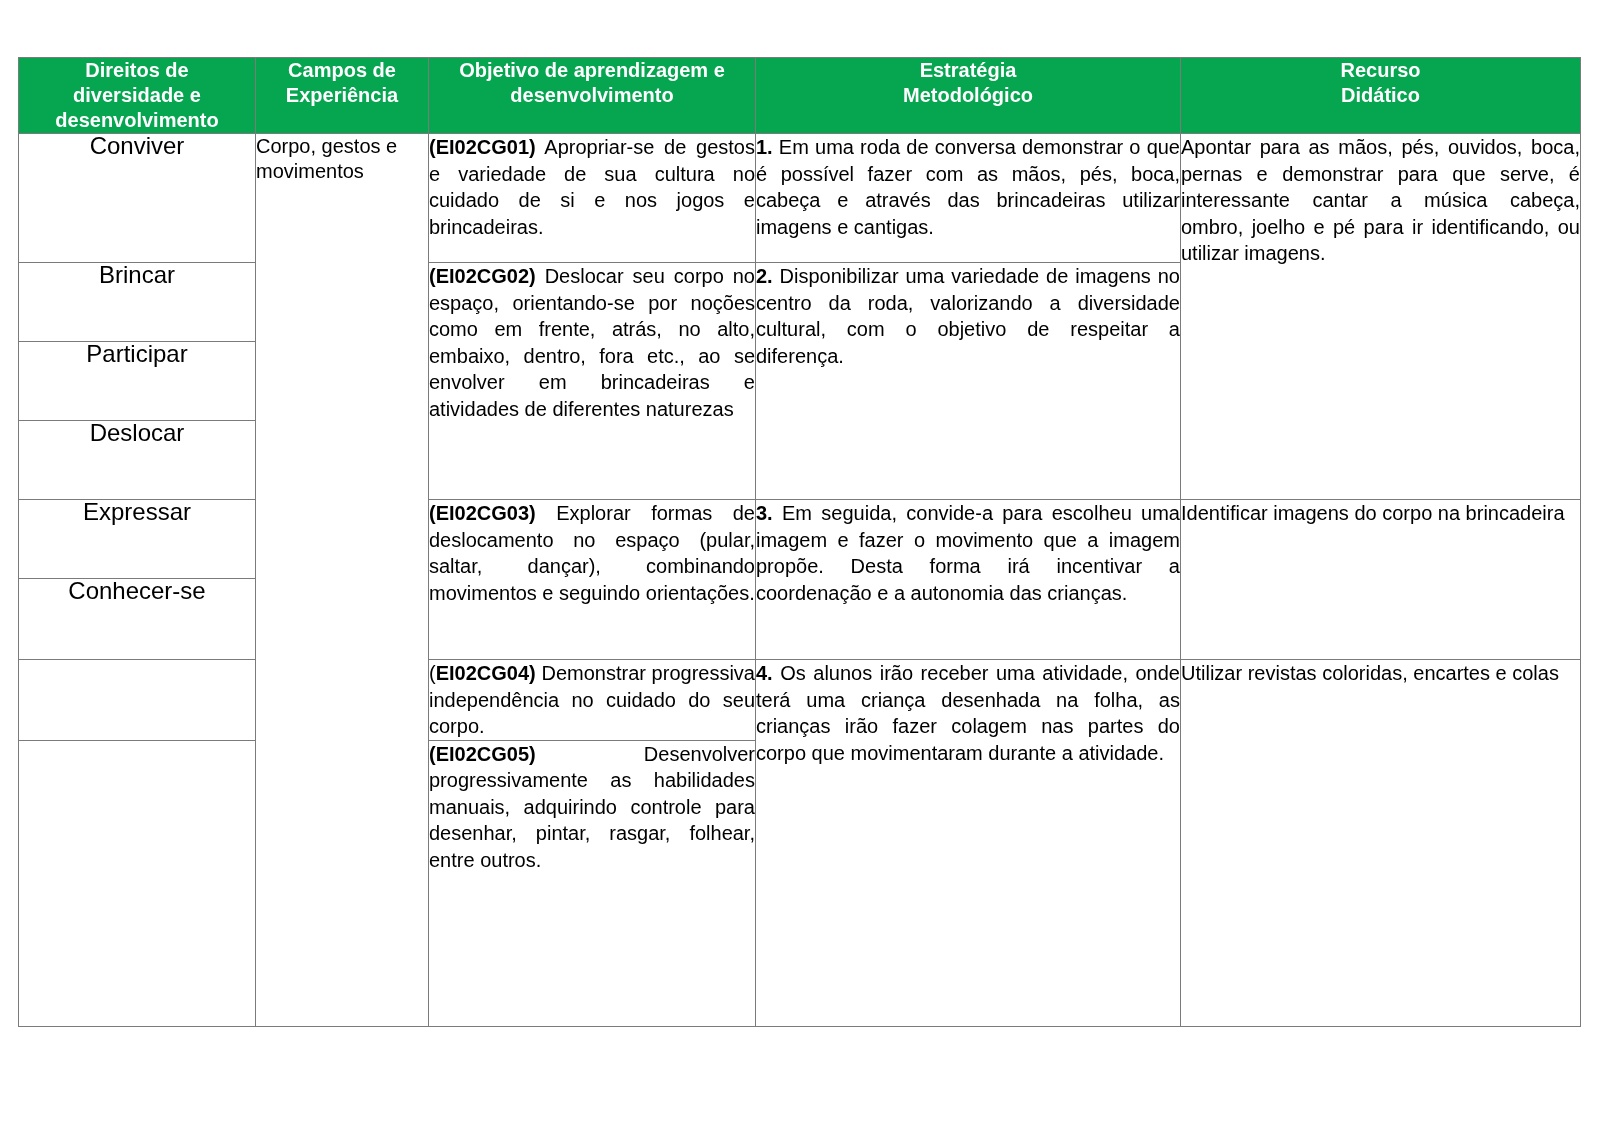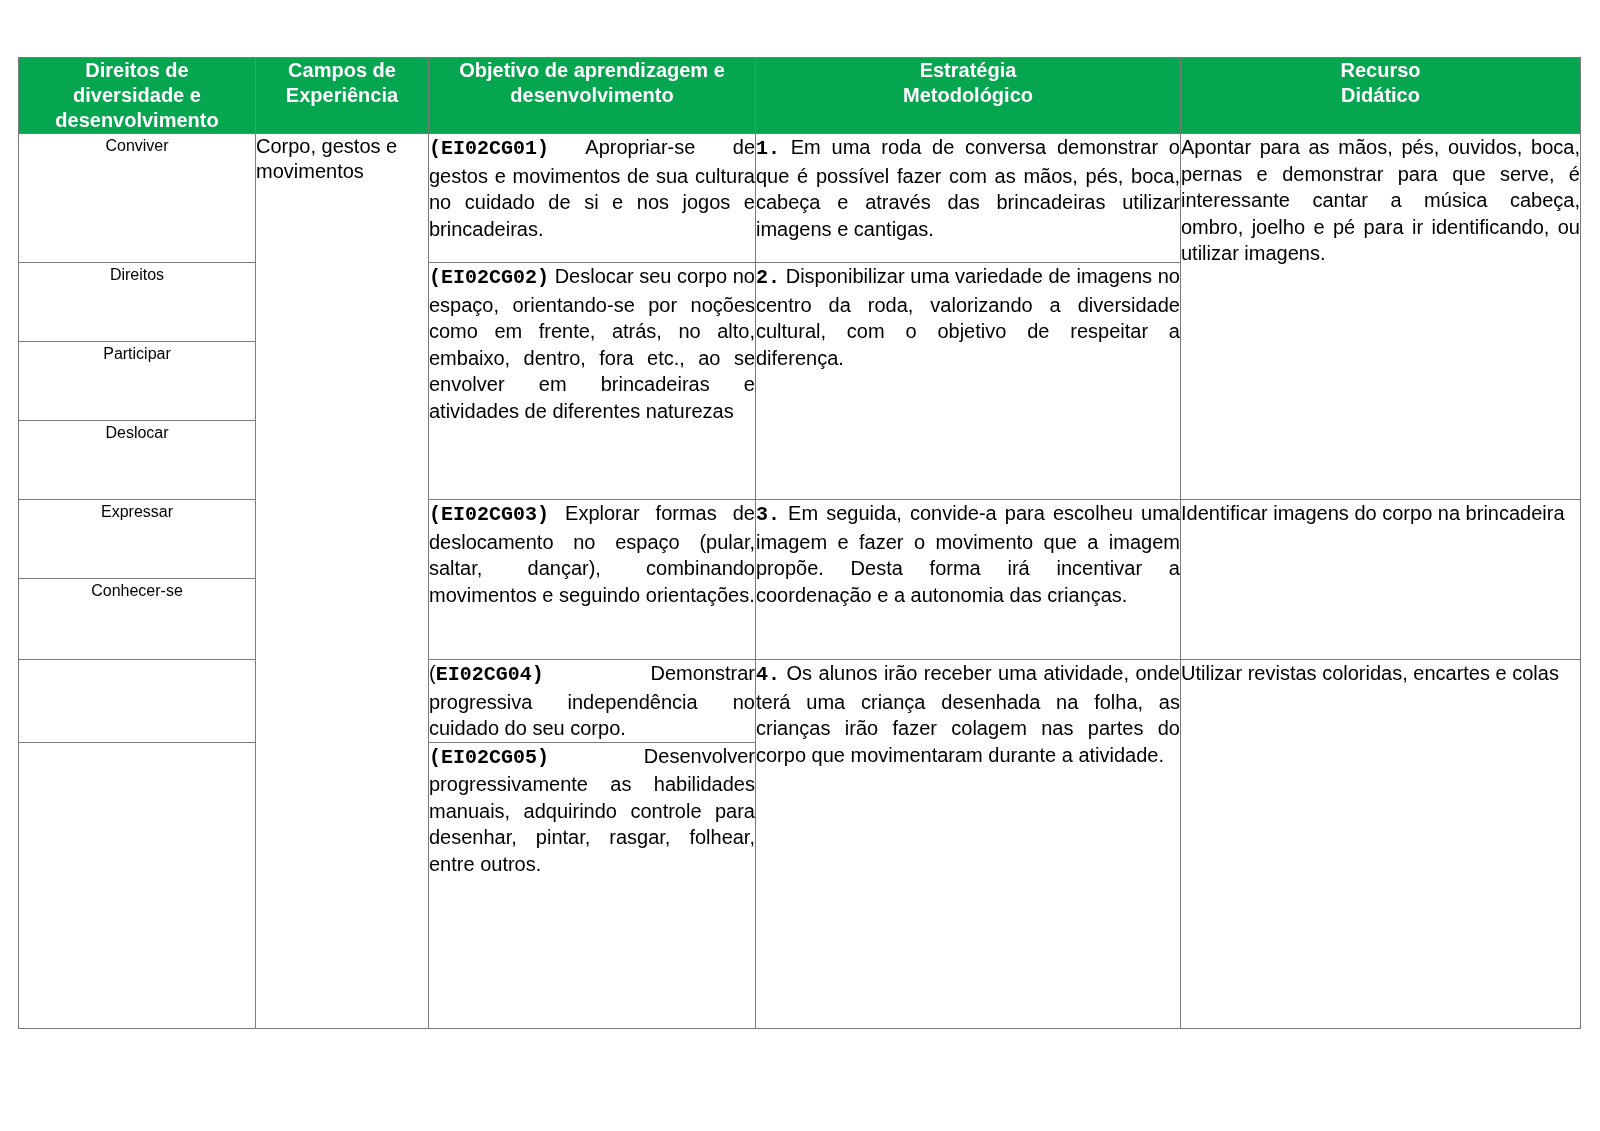--- a/index.html
+++ b/index.html
@@ -50,21 +50,21 @@
   col.c1 { width: 237px; }
   col.c2 { width: 173px; }
   col.c3 { width: 327px; }
   col.c4 { width: 425px; }
   col.c5 { width: 400px; }
 
   
   td.dir {
     text-align: center;
     vertical-align: middle;
-    font-size: 16px;
+    font-size: 24px;
     line-height: 24px;
     height: 78px;
     padding: 2px 4px;
   }
   td.dir.first { height: 128px; }
   td.dir.last  { height: 80px; }
   td.campo {
     vertical-align: middle;
     font-size: 20px;
     line-height: 25px;
@@ -73,21 +73,21 @@
   td.obj, td.estr, td.rec {
     font-size: 20px;
     line-height: 26.5px;
     text-align: justify;
     text-justify: inter-word;
     padding: 4px 7px 5px 7px;
     hyphens: none;
   }
   td.obj p, td.estr p, td.rec p { margin: 0; }
   td.obj p { text-align: justify; }
-  .b { font-weight: bold; font-family: Liberation Mono, monospace; }
+  .b { font-weight: bold; }
   
 </style>
 </head>
 <body>
 
 <div class="page">
 
   <table class="plan">
     <colgroup>
       <col class="c1">
@@ -122,30 +122,30 @@
         </th>
       </tr>
     </thead>
 
     <tbody>
 
       <tr>
         <td class="dir first">Conviver</td>
         <td class="campo" rowspan="8">Corpo, gestos e movimentos</td>
         <td class="obj">
-          <p><span class="b">(EI02CG01)</span><span> Apropriar-se de gestos e movimentos de sua cultura no cuidado de si e nos jogos e brincadeiras.</span></p>
+          <p><span class="b">(EI02CG01)</span><span> Apropriar-se de gestos e variedade de sua cultura no cuidado de si e nos jogos e brincadeiras.</span></p>
         </td>
         <td class="estr">
           <p><span class="b">1.</span><span> Em uma roda de conversa demonstrar o que é possível fazer com as mãos, pés, boca, cabeça e através das brincadeiras utilizar imagens e cantigas.</span></p>
         </td>
         <td class="rec" rowspan="4">Apontar para as mãos, pés, ouvidos, boca, pernas e demonstrar para que serve, é interessante cantar a música cabeça, ombro, joelho e pé para ir identificando, ou utilizar imagens.</td>
       </tr>
 
       <tr>
-        <td class="dir">Direitos</td>
+        <td class="dir">Brincar</td>
         <td class="obj" rowspan="3">
           <p><span class="b">(EI02CG02)</span><span> Deslocar seu corpo no espaço, orientando-se por noções como em frente, atrás, no alto, embaixo, dentro, fora etc., ao se envolver em brincadeiras e atividades de diferentes naturezas</span></p>
         </td>
         <td class="estr" rowspan="3">
           <p><span class="b">2.</span><span> Disponibilizar uma variedade de imagens no centro da roda, valorizando a diversidade cultural, com o objetivo de respeitar a diferença.</span></p>
         </td>
       </tr>
 
       <tr>
         <td class="dir">Participar</td>

